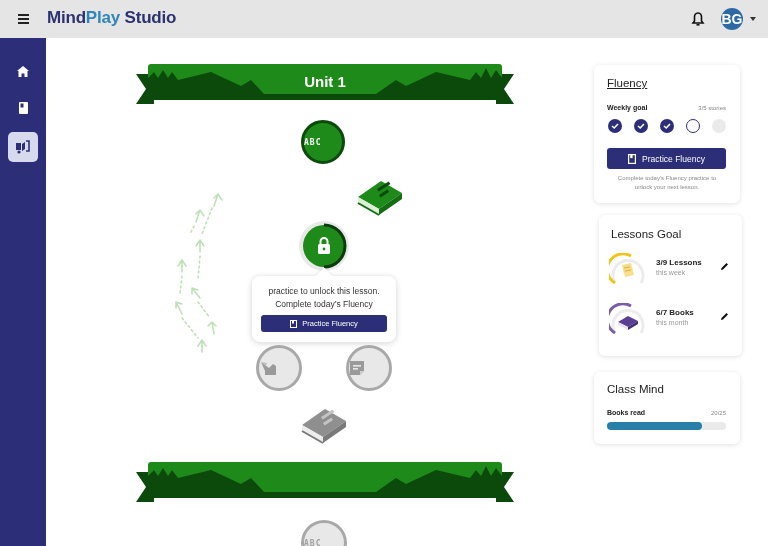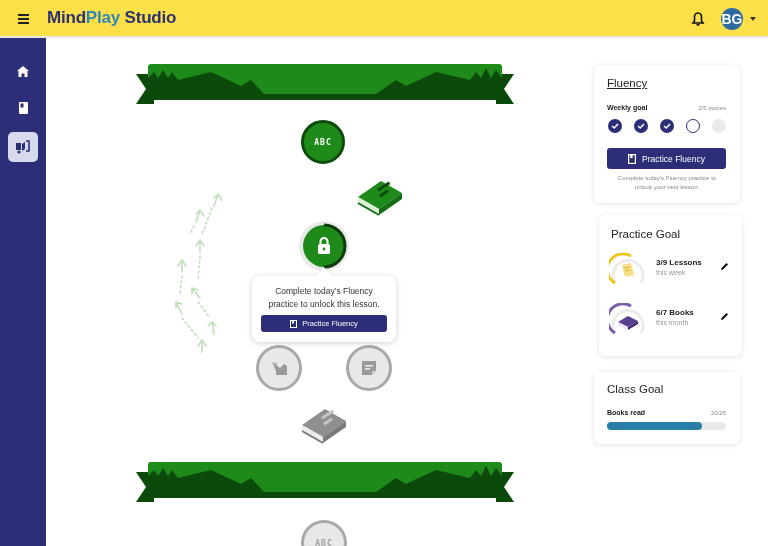--- a/index.html
+++ b/index.html
@@ -1,19 +1,19 @@
 <!DOCTYPE html>
 <html><head>
 <meta charset="utf-8">
 <style>
   * { box-sizing: border-box; margin: 0; padding: 0; }
   html, body { width: 768px; height: 546px; overflow: hidden; background: #ffffff; font-family: "Liberation Sans", sans-serif; color: #222; }
 
   
-  .header { position: absolute; left: 0; top: 0; width: 768px; height: 38px; background: #fde047; border-bottom: 2px solid #e6e6e8; display: flex; align-items: center; z-index: 5; }
+  .header { position: absolute; left: 0; top: 0; width: 768px; height: 38px; background: #e5e5e5; border-bottom: 2px solid #e6e6e8; display: flex; align-items: center; z-index: 5; }
   .hamburger { position: absolute; left: 18px; top: 14px; width: 11px; height: 10px; cursor: pointer; }
   .hamburger span { display: block; height: 2px; background: #222; margin-bottom: 2px; }
   .brand { position: absolute; left: 47px; top: 8px; font-size: 17px; font-weight: bold; letter-spacing: -0.2px; }
   .brand .b1 { color: #2c3270; }
   .brand .b2 { color: #2f86b8; }
   .brand .b3 { color: #2c3270; }
   .bell { position: absolute; left: 691px; top: 11px; width: 14px; height: 16px; cursor: pointer; }
   .avatar { position: absolute; left: 721px; top: 8px; width: 22px; height: 22px; border-radius: 50%; background: #2c6aa3; color: #fff; font-size: 14px; font-weight: bold; display: flex; align-items: center; justify-content: center; cursor: pointer; }
   .avatar-caret { position: absolute; left: 750px; top: 17px; width: 0; height: 0; border-left: 3px solid transparent; border-right: 3px solid transparent; border-top: 4px solid #333; cursor: pointer; }
 
@@ -21,21 +21,21 @@
   .sidebar { position: absolute; left: 0; top: 38px; width: 46px; height: 508px; background: #2c2f78; }
   .side-item { position: absolute; left: 8px; width: 30px; height: 30px; border-radius: 5px; display: flex; align-items: center; justify-content: center; cursor: pointer; }
   .side-item.active { background: #d7d9ec; }
 
   
   .main { position: absolute; left: 46px; top: 40px; width: 544px; height: 506px; background: #fff; }
 
   .banner { position: absolute; left: 90px; width: 378px; height: 40px; }
   .banner-title { position: absolute; left: 0; right: 0; top: 9px; text-align: center; color: #fff; font-weight: bold; font-size: 15px; }
 
-  .node { position: absolute; border-radius: 50%; display: flex; align-items: center; justify-content: center; cursor: pointer; }
+  .node { position: absolute; border-radius: 50%; display: flex; align-items: center; cursor: pointer; }
   .node-green { width: 44px; height: 44px; background: #1e8a1a; border: 3px solid #0b4a0b; }
   .node-abc-text { color: #fff; font-weight: bold; font-size: 8px; letter-spacing: 1px; font-family: "DejaVu Sans Mono", monospace; }
   .node-gray { width: 46px; height: 46px; background: #e8e8e8; border: 3px solid #a8a8a8; }
   .node-gray-abc { color: #a0a0a0; font-weight: bold; font-size: 8px; letter-spacing: 1px; font-family: "DejaVu Sans Mono", monospace; }
 
   .tooltip { position: absolute; left: 206px; top: 236px; width: 144px; height: 66px; background: #fff; border-radius: 8px; box-shadow: 0 1px 6px rgba(0,0,0,0.18); text-align: center; }
   .tooltip-caret { position: absolute; left: 66px; top: -6px; width: 12px; height: 12px; background: #fff; transform: rotate(45deg); box-shadow: -1px -1px 2px rgba(0,0,0,0.06); }
   .tooltip-text { position: relative; font-size: 8.5px; color: #333; line-height: 13px; padding-top: 9px; }
   .tooltip-btn { position: absolute; left: 9px; top: 39px; width: 126px; height: 17px; background: #2c2f78; color: #fff; border-radius: 3px; font-size: 7.5px; display: flex; align-items: center; justify-content: center; gap: 5px; cursor: pointer; }
 
@@ -113,20 +113,21 @@
 
   <div class="banner" style="top:24px;">
     <svg width="378" height="40" viewBox="0 0 378 40" style="position:absolute;left:0;top:0;">
       <path d="M0 10 L18 10 L18 40 L0 40 L10 25 Z" fill="#0b4a0b"></path>
       <path d="M378 10 L360 10 L360 40 L378 40 L368 25 Z" fill="#0b4a0b"></path>
       <rect x="12" y="0" width="354" height="32" rx="3" fill="#1e8a1a"></rect>
       <path d="M12 32 L12 14 L18 8 L22 14 L27 6 L32 14 L36 8 L42 16 L75 8 L105 22 L115 16 L128 30 L160 32 Z" fill="#0b4a0b"></path>
       <path d="M366 32 L366 14 L360 6 L355 14 L350 4 L345 14 L340 8 L334 16 L300 8 L270 22 L260 16 L240 30 L215 32 Z" fill="#0b4a0b"></path>
       <rect x="12" y="30" width="354" height="6" fill="#0b4a0b"></rect>
     </svg>
+    <div class="banner-title">Unit 1</div>
   </div>
 
   <div class="node node-green" style="left:255px;top:80px;">
     <span class="node-abc-text">ABC</span>
   </div>
 
   <svg style="position:absolute;left:309px;top:137px;" width="50" height="42" viewBox="0 0 50 42">
     <path d="M3 20 L26 4 L47 16 L24 32 Z" fill="#1e8a1a"></path>
     <path d="M3 20 L24 32 L24 38 L3 26 Z" fill="#dcefd5"></path>
     <path d="M24 32 L47 16 L47 22 L24 38 Z" fill="#156c13"></path>
@@ -157,22 +158,22 @@
     <svg width="14" height="17" viewBox="0 0 14 17" style="position:absolute;left:18px;top:16px;">
       <path d="M3.5 7 L3.5 4.5 A3.5 3.5 0 0 1 10.5 4.5 L10.5 7" fill="none" stroke="#fff" stroke-width="2"></path>
       <rect x="1" y="7" width="12" height="10" rx="1.5" fill="#fff"></rect>
       <circle cx="7" cy="12" r="1.4" fill="#1e8a1a"></circle>
     </svg>
   </div>
 
   <div class="tooltip">
     <div class="tooltip-caret"></div>
     <div class="tooltip-text">
+      <div>practice to unlock this lesson.</div>
       <div>Complete today’s Fluency</div>
-      <div>practice to unlock this lesson.</div>
     </div>
     <div class="tooltip-btn">
       <svg width="7" height="8" viewBox="0 0 7 8">
         <rect x="0.5" y="0.5" width="6" height="7" fill="none" stroke="#fff" stroke-width="1"></rect>
         <rect x="2" y="0.5" width="2" height="3" fill="#fff"></rect>
       </svg>
       <span>Practice Fluency</span>
     </div>
   </div>
 
@@ -246,21 +247,21 @@
     </svg>
     <span>Practice Fluency</span>
   </div>
   <div class="pf-note">
     <div>Complete today’s Fluency practice to</div>
     <div>unlock your next lesson.</div>
   </div>
 </div>
 
 <div class="panel personal">
-  <div class="card-title" style="left:12px;top:13px;">Practice Goal</div>
+  <div class="card-title" style="left:12px;top:13px;">Lessons Goal</div>
 
   <div class="goal-row" style="top:38px;">
     <svg width="38" height="34" viewBox="0 0 38 34" style="position:absolute;left:0;top:0;">
       <path d="M6 30 A15 15 0 1 1 32 30" fill="none" stroke="#ececec" stroke-width="3"></path>
       <path d="M6 30 A15 15 0 0 1 22 3" fill="none" stroke="#f0c419" stroke-width="3"></path>
       <g>
         <path d="M13 12 L22 10 L25 22 L16 24 Z" fill="#f6de8a"></path>
         <path d="M15 15 L21 14 M16 18 L22 17" stroke="#d9b33a" stroke-width="1"></path>
       </g>
     </svg>
@@ -283,19 +284,19 @@
     </svg>
     <div class="goal-main">6/7 Books</div>
     <div class="goal-sub">this month</div>
     <svg class="pencil" width="9" height="9" viewBox="0 0 9 9">
       <path d="M1 8 L1.5 6 L6.5 1 L8 2.5 L3 7.5 Z" fill="#111"></path>
     </svg>
   </div>
 </div>
 
 <div class="panel classg">
-  <div class="card-title" style="left:13px;top:11px;">Class Goal</div>
+  <div class="card-title" style="left:13px;top:11px;">Class Mind</div>
   <div class="small-label" style="left:13px;top:37px;">Books read</div>
   <div class="small-value" style="right:14px;top:38px;">20/25</div>
   <div class="progress-track">
     <div class="progress-fill" id="class-fill" style="width: 80%;"></div>
   </div>
 </div>
 
 </body></html>

